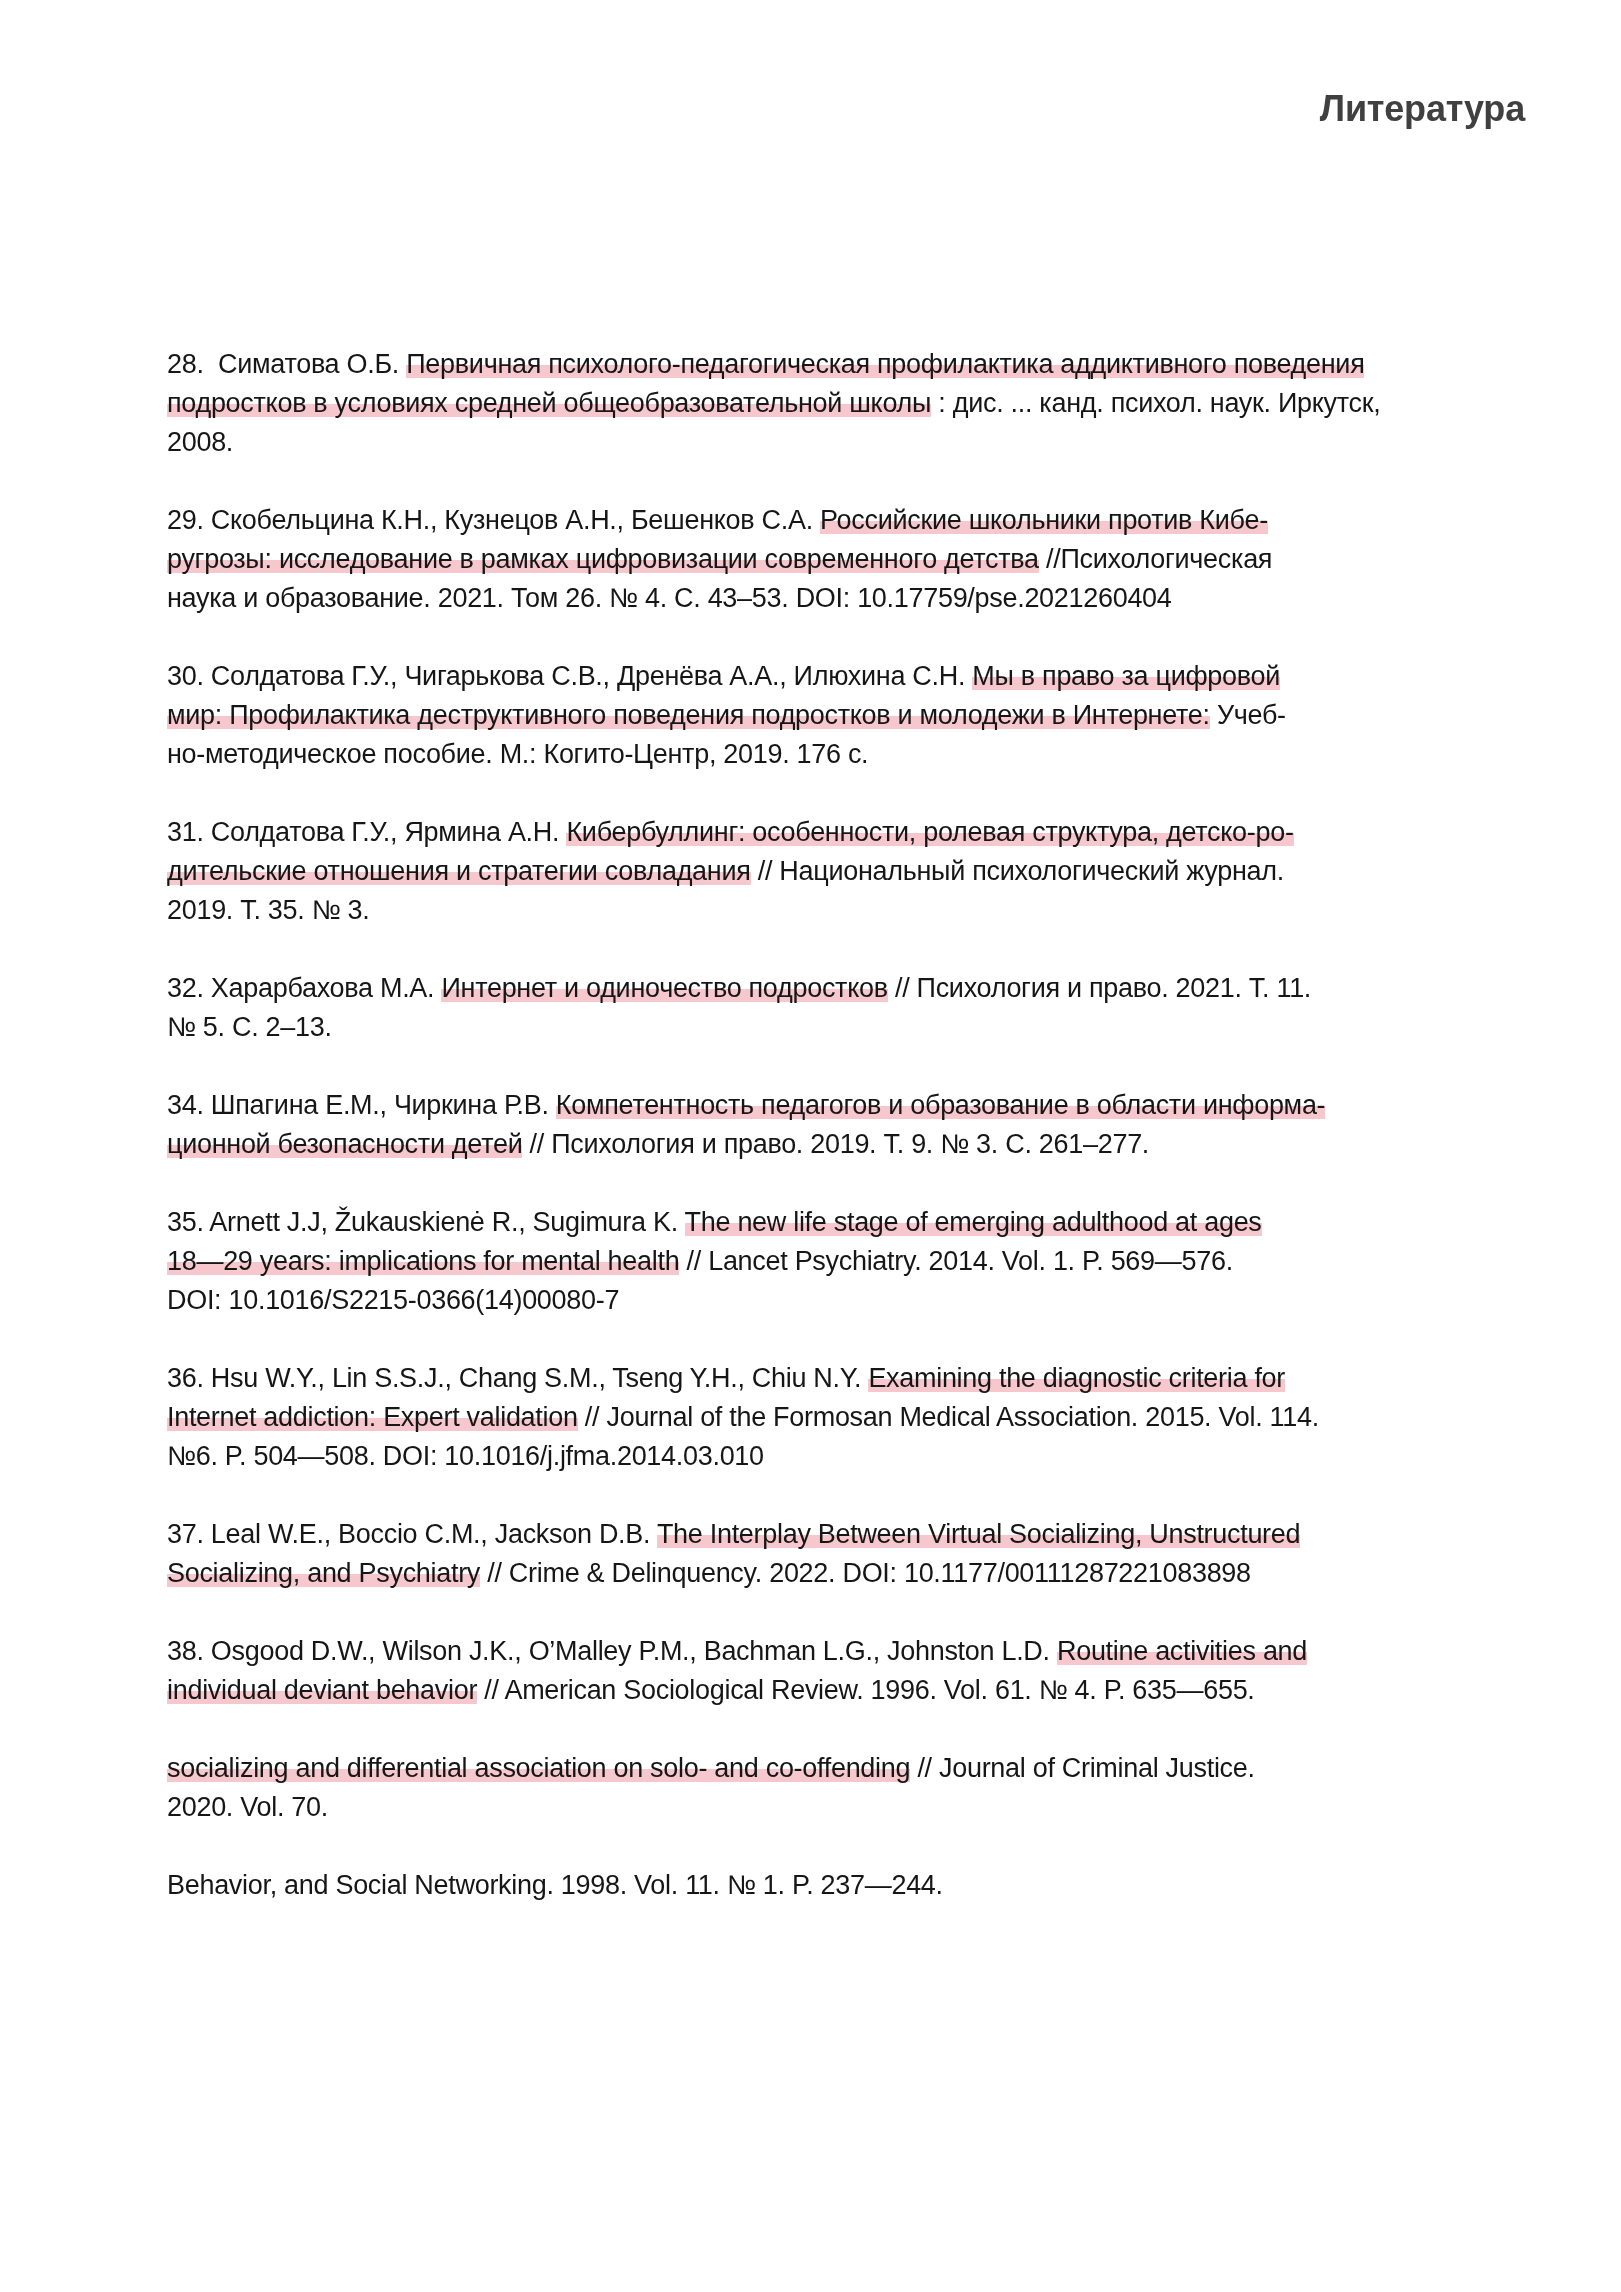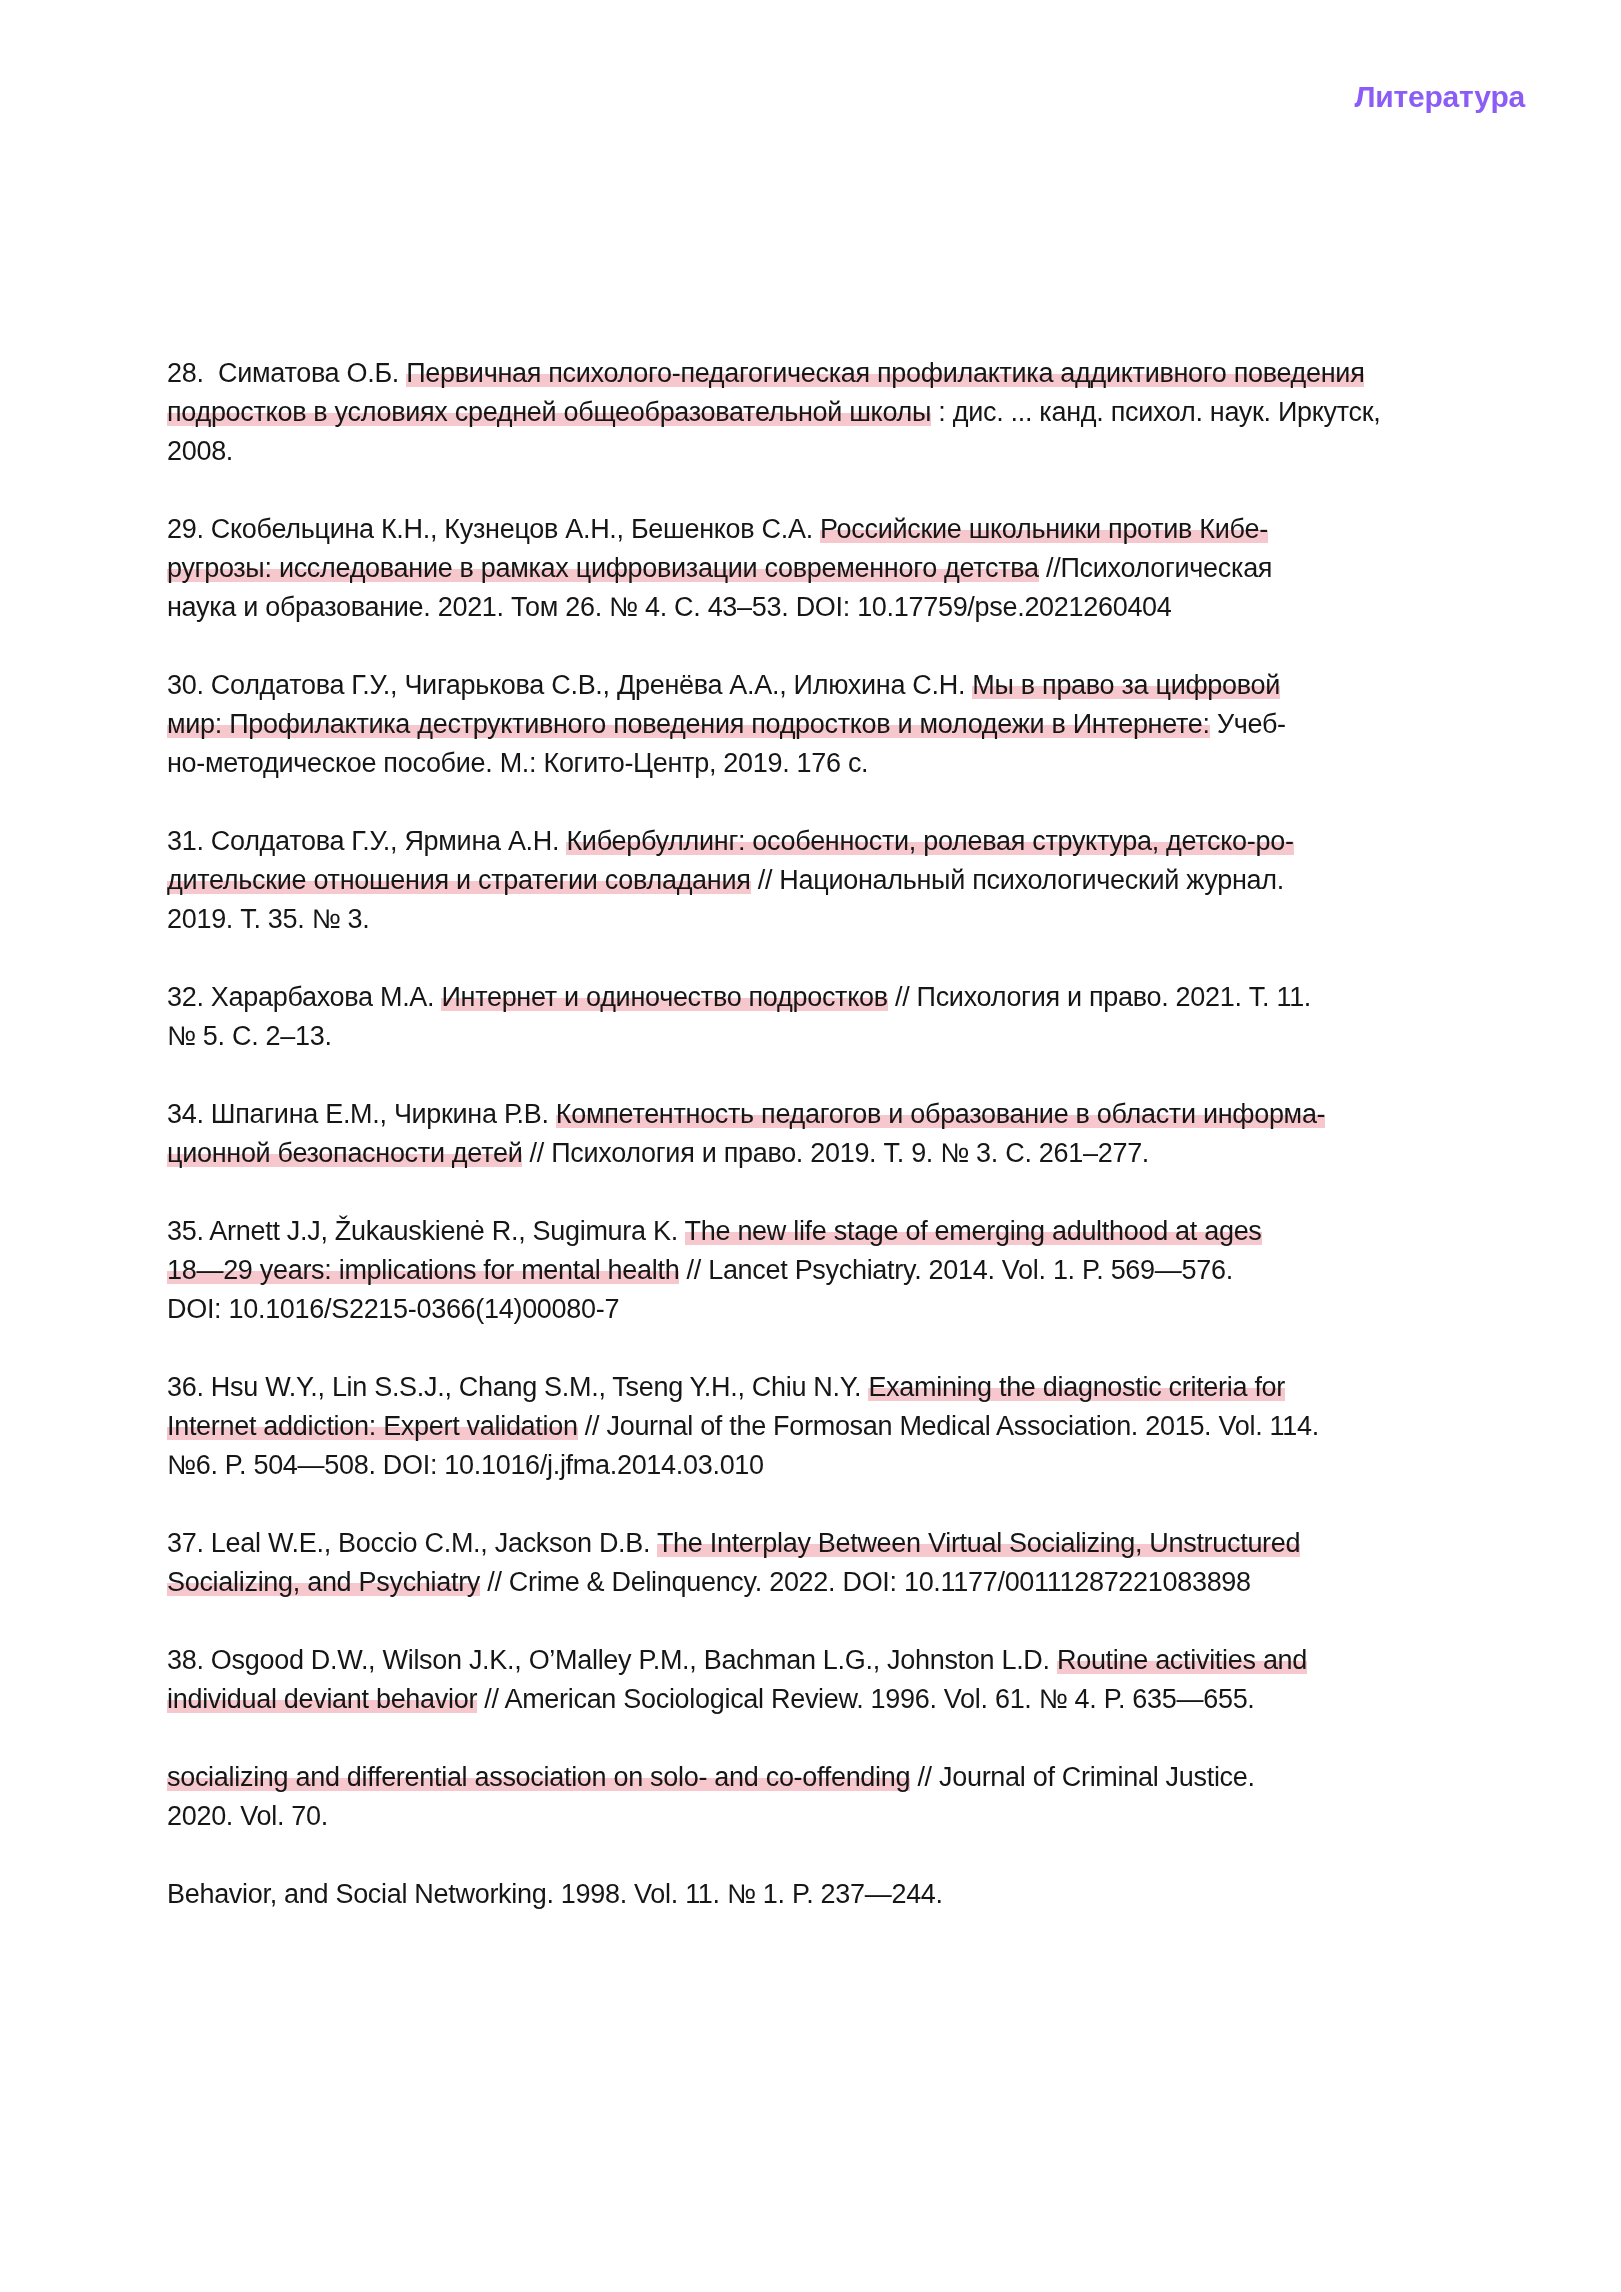--- a/index.html
+++ b/index.html
@@ -12,38 +12,38 @@
     width: 1621px;
     height: 2293px;
     margin: 0 auto;
     background: #ffffff;
     font-family: "Liberation Sans", "DejaVu Sans", sans-serif;
     color: #161616;
     overflow: hidden;
   }
   .page-header {
     position: absolute;
-    top: 80px;
+    top: 88px;
     right: 96px;
-    font-size: 30px;
+    font-size: 36px;
     font-weight: bold;
     letter-spacing: -0.2px;
-    color: #8b5cf6;
+    color: #404040;
   }
   .refs {
     position: absolute;
     top: 345px;
     left: 167px;
     right: 98px;
     font-size: 27px;
     line-height: 39px;
     letter-spacing: -0.3px;
   }
   .ref {
-    margin: 9px 0 39px 0;
+    margin: 0 0 39px 0;
   }
   .line {
     white-space: pre;
   }
   .hl {
     background: linear-gradient(
       to bottom,
       transparent 53%,
       var(--hl-color, #f7c7ce) 53%,
       var(--hl-color, #f7c7ce) 97%,

